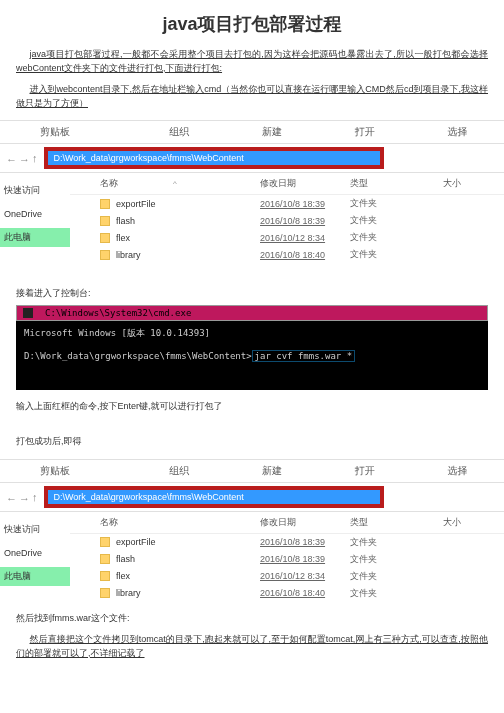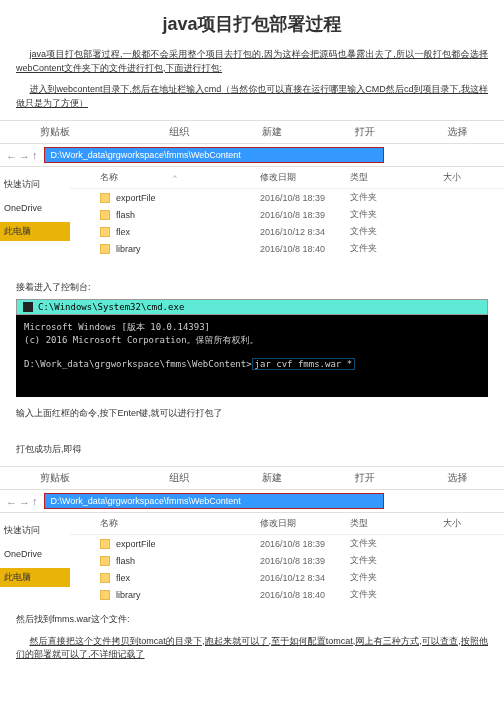--- a/index.html
+++ b/index.html
@@ -5,39 +5,39 @@
 * { margin: 0; padding: 0; box-sizing: border-box; }
 body { font-family: "Microsoft YaHei", Arial, sans-serif; background: #fff; width: 504px; font-size: 10px; color: #333; }
 .title { text-align: center; font-size: 18px; font-weight: bold; padding: 12px 0 8px; }
 .para { padding: 4px 16px; font-size: 9px; line-height: 1.5; color: #333; text-align: justify; }
 .indent { text-indent: 1.5em; text-decoration: underline; }
 .toolbar { display: flex; border-bottom: 1px solid #e0e0e0; border-top: 1px solid #e0e0e0; margin-top: 6px; font-size: 10px; }
 .toolbar-item { flex: 1; text-align: center; padding: 4px 0; color: #555; }
 .toolbar-item.first { text-align: left; padding-left: 40px; }
 .navrow { display: flex; align-items: center; padding: 3px 0; border-bottom: 1px solid #e0e0e0; }
 .navarrows { display: flex; gap: 2px; padding: 0 6px; color: #888; font-size: 11px; }
-.path { background: #3399ff; color: #fff; padding: 2px 6px; font-size: 9px; border: 1px solid #b91c1c; flex: 1; margin-right: 10px; max-width: 340px; }
+.path { background: #3399ff; color: #fff; padding: 2px 6px; font-size: 9px; border: 4px solid #b91c1c; flex: 1; margin-right: 10px; max-width: 340px; }
 .bodycols { display: flex; }
 .sidebar { width: 70px; font-size: 9px; padding-top: 8px; }
 .sidebar-item { padding: 3px 4px; color: #333; }
-.sidebar-item.sel { background: #eab308; }
+.sidebar-item.sel { background: #86efac; }
 .filepane { flex: 1; }
 .filehead { display: flex; padding: 4px 0 4px 30px; font-size: 9px; color: #555; border-bottom: 1px solid #eee; }
 .col-name { flex: 0 0 160px; }
 .col-date { flex: 0 0 90px; }
 .col-type { flex: 0 0 50px; }
 .col-size { flex: 1; text-align: center; }
 .sortcaret { color: #999; font-size: 8px; margin-left: 55px; }
 .filerow { display: flex; padding: 2px 4px 2px 30px; font-size: 9px; align-items: center; }
 .ficon { width: 10px; height: 10px; background: #ffd36b; border: 1px solid #e6b94a; margin-right: 6px; flex: 0 0 10px; }
 .fname { flex: 0 0 144px; }
-.fdate { flex: 0 0 90px; color: #666; }
+.fdate { flex: 0 0 90px; color: #666; text-decoration: underline; }
 .ftype { flex: 0 0 50px; color: #666; }
 .cmd { background: #000; color: #ccc; font-family: Consolas, monospace; font-size: 9px; margin: 0 16px; padding-bottom: 20px; }
-.cmd-title { background: #5eead4; color: #000; border: 1px solid #999; padding: 2px 6px; display: flex; align-items: center; gap: 5px; font-size: 9px; }
+.cmd-title { background: #be185d; color: #000; border: 1px solid #999; padding: 2px 6px; display: flex; align-items: center; gap: 12px; font-size: 9px; }
 .cmd-icon { width: 10px; height: 10px; background: #222; display: inline-block; }
 .cmd-body { padding: 6px 8px; line-height: 1.5; }
 .cmd-red { border: 1px solid #0c4a6e; padding: 0 2px; }
 </style>
 </head>
 <body>
 
 <h1 class="title">java项目打包部署过程</h1>
 <p class="para indent">java项目打包部署过程,一般都不会采用整个项目去打包的,因为这样会把源码也暴露出去了,所以一般打包都会选择webContent文件夹下的文件进行打包,下面进行打包:</p>
 <p class="para indent">进入到webcontent目录下,然后在地址栏输入cmd（当然你也可以直接在运行哪里输入CMD然后cd到项目录下,我这样做只是为了方便）</p>
@@ -101,21 +101,20 @@
 
 <p class="para" style="margin-top:20px">接着进入了控制台:</p>
 
 <div class="cmd">
   <div class="cmd-title">
       <span class="cmd-icon"></span>
       <span>C:\Windows\System32\cmd.exe</span>
     </div>
   <div class="cmd-body">
     <div>Microsoft Windows [版本 10.0.14393]</div>
-    <div>(c) 2016 Microsoft Corporation。保留所有权利。</div>
     <div style="height:10px"></div>
     <div><span>D:\Work_data\grgworkspace\fmms\WebContent&gt;</span><span class="cmd-red">jar cvf fmms.war *</span></div>
   </div>
 </div>
 
 <p class="para" style="margin-top:6px">输入上面红框的命令,按下Enter键,就可以进行打包了</p>
 <p class="para" style="margin-top:14px">打包成功后,即得</p>
 
 <div class="toolbar">
   <div class="toolbar-item first">剪贴板</div>

